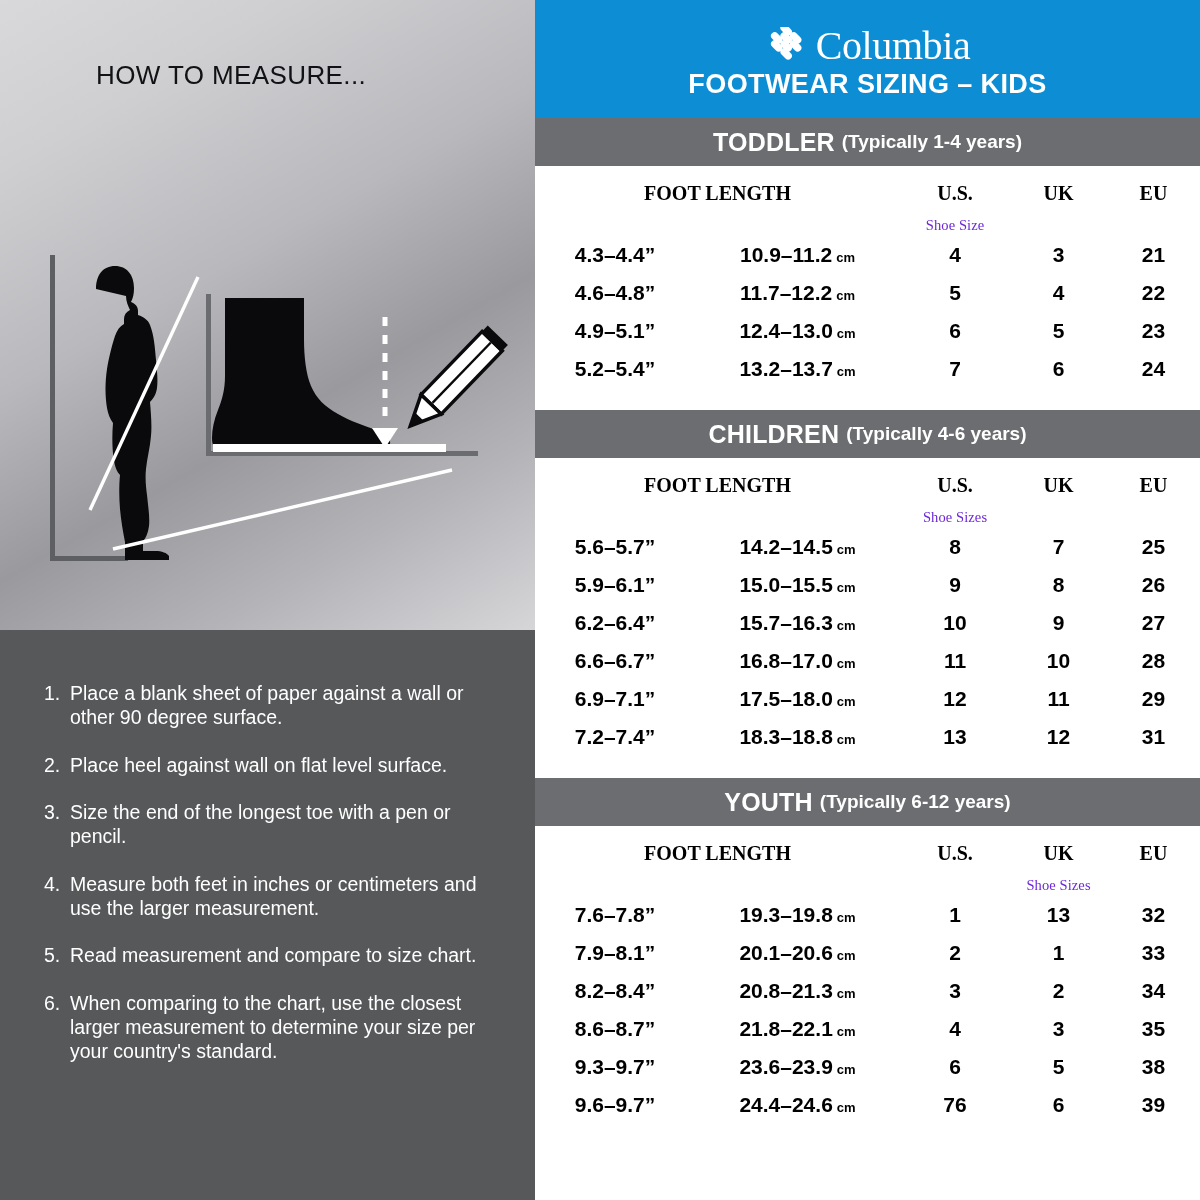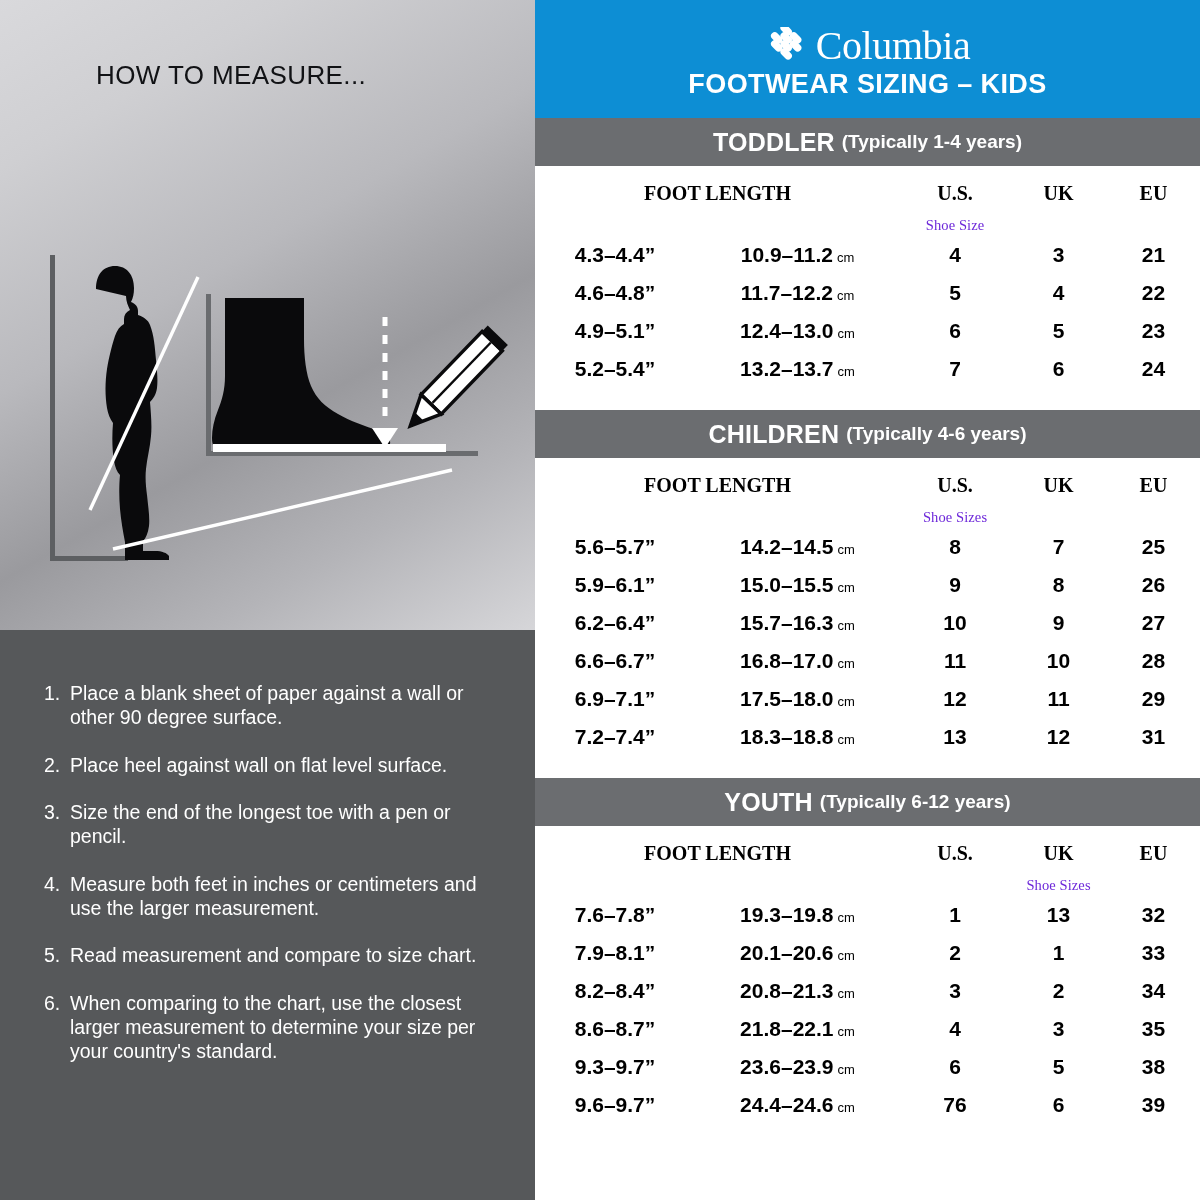--- a/index.html
+++ b/index.html
@@ -89,21 +89,21 @@
     display: block; font-size: 14.5px; font-weight: 400;
     color: #6d28d9; margin-top: 12px; letter-spacing: 0.1px;
   }
 
   table.size tbody td {
     font-size: 21px; font-weight: 700; color: #000;
     padding: 7px 0; text-align: center;
   }
   td.in-cell { text-align: right; padding-right: 14px; }
   td.cm-cell { text-align: left;  padding-left: 14px; }
-  .unit { font-size: 13px; font-weight: 400; margin-left: 4px; margin-top: 48px; }
+  .unit { font-size: 13px; font-weight: 700; margin-left: 4px; margin-top: 48px; }
 
   .gap-row td { height: 22px; padding: 0; }
 </style>
 </head>
 <body>
 
 <div class="page">
 
   <div class="left">
 

